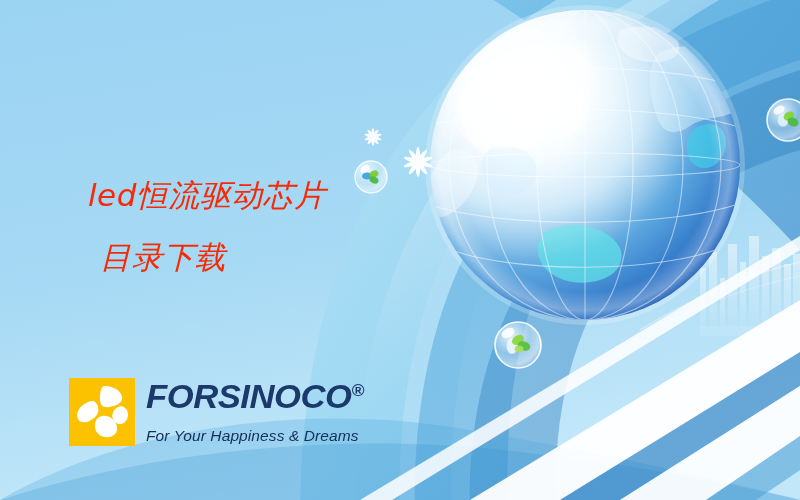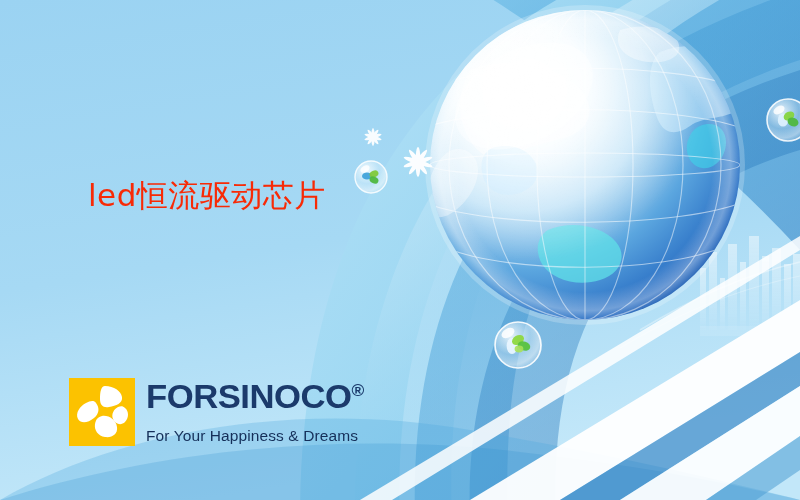--- a/index.html
+++ b/index.html
@@ -10,20 +10,21 @@
   body {
     font-family: "Liberation Sans", sans-serif;
   }
 
   #banner {
     position: relative;
     width: 800px;
     height: 500px;
     overflow: hidden;
     background: #8fcdee;
+    font-style: italic;
   }
 
   #banner-svg {
     position: absolute;
     inset: 0;
     width: 800px;
     height: 500px;
     display: block;
   }
 
@@ -325,20 +326,21 @@
           <ellipse cx="1" cy="-4" rx="5.6" ry="4.2" fill="#86d43f" opacity="0.95" transform="rotate(-28 1 -4)"></ellipse>
           <ellipse cx="5" cy="2" rx="5.6" ry="4.2" fill="#4fb83f" opacity="0.95" transform="rotate(20 5 2)"></ellipse>
         </g>
         <ellipse cx="779" cy="110" rx="6" ry="3.8" fill="#ffffff" opacity="0.82" transform="rotate(-30 779 110)"></ellipse>
       </g>
     </g>
   </svg>
 
   <div class="headline">
     <span class="headline-line-1">led恒流驱动芯片</span>
+    <span class="headline-line-2">目录下载</span>
   </div>
 
   <div class="logo">
     <div class="logo-mark">
       <svg width="66" height="68" viewBox="0 0 66 68">
         <g fill="#ffffff">
           <path d="M 36 8 C 45 8 52 13 53 19 C 54 25 47 28 40 29 C 34 30 31 27 31 21 C 31 14 32 8 36 8 Z"></path>
           <path d="M 27 25 C 31 30 30 36 25 40 C 19 45 12 46 9 41 C 6 35 11 28 17 25 C 21 23 25 22 27 25 Z"></path>
           <path d="M 56 30 C 60 33 60 40 56 44 C 52 48 46 46 44 41 C 42 36 45 31 49 29 C 52 28 54 28 56 30 Z"></path>
           <path d="M 33 38 C 40 37 47 42 48 49 C 49 56 43 60 36 59 C 29 58 25 52 26 46 C 27 41 29 39 33 38 Z"></path>

